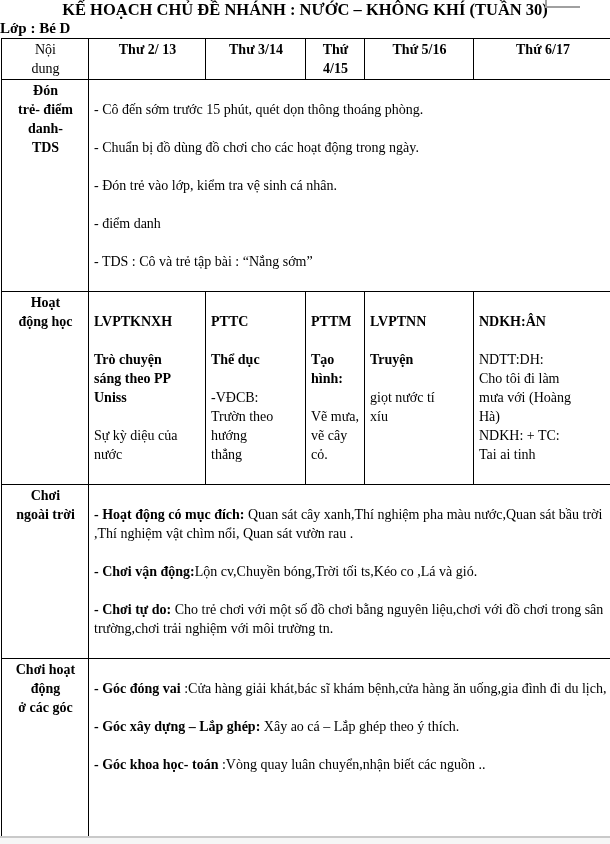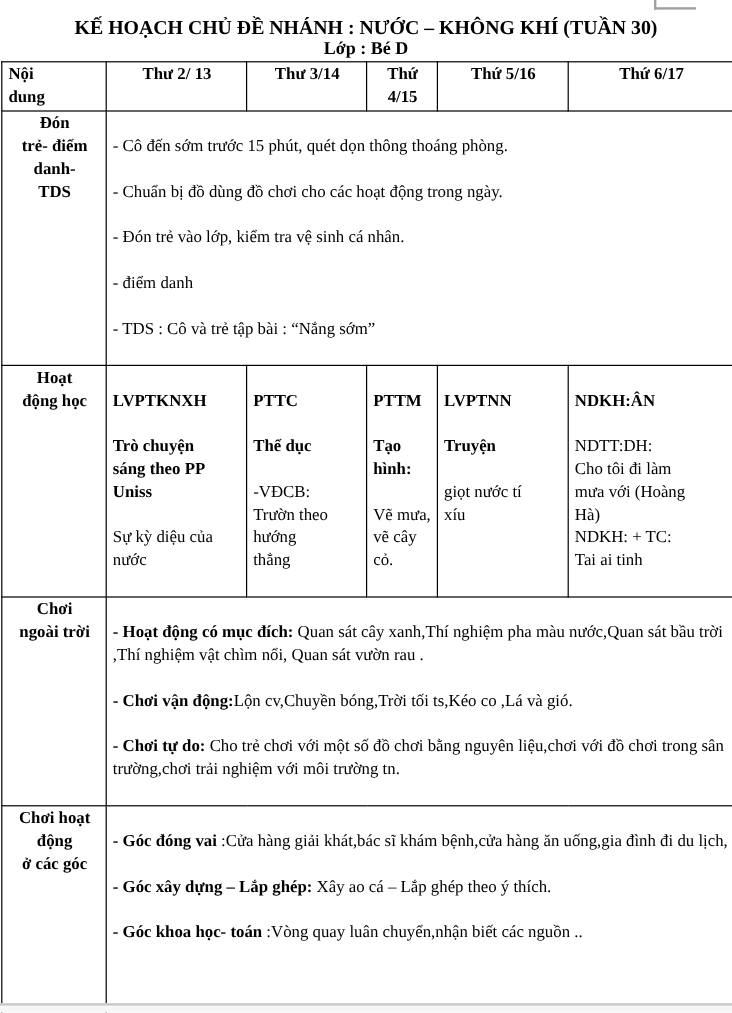--- a/index.html
+++ b/index.html
@@ -6,45 +6,45 @@
     margin: 0; padding: 0;
     width: 610px; height: 844px;
     background: #ffffff;
     font-family: "Liberation Serif", serif;
     color: #000;
     overflow: hidden;
   }
   .page { position: relative; width: 610px; height: 844px; }
   .title {
     font-weight: bold; font-size: 16.5px; line-height: 20px;
-    text-align: center; padding-top: 13px; white-space: pre-line;
+    text-align: center; padding-top: 0; white-space: pre-line;
   }
   .subtitle {
     font-weight: bold; font-size: 15.5px; line-height: 19px;
     text-align: center; white-space: pre-line;
   }
   .clsline {
     font-weight: bold; font-size: 15px; line-height: 17px;
-    text-align: center; white-space: pre-line;
+    white-space: pre-line;
   }
   table.plan {
     border-collapse: collapse; table-layout: fixed;
     width: 607px; margin: 1px 0 0 1px;
   }
   table.plan td {
     border: 1.5px solid #000;
     vertical-align: top;
     font-size: 14px; line-height: 19px;
     padding: 1px 4px 1px 5px;
     white-space: pre-line;
     overflow: hidden;
   }
   td.lbl   { font-weight: bold; text-align: center; font-size: 14.5px; padding: 2px 2px; }
   td.hdr   { font-weight: bold; text-align: center; font-size: 14.5px; border-radius: 18px; }
-  td.col0h { font-weight: bold; text-align: left;  font-size: 14.5px; }
+  td.col0h { font-weight: normal; text-align: center;  font-size: 14.5px; }
   .b { font-weight: bold; }
   .c { text-align: left; }
   .line { white-space: pre-line; }
   tr.r-hdr  td { height: 38px; }
   tr.r-don  td { height: 95px; }
   tr.r-hoc  td { height: 133px; }
   tr.r-dia  td { height: 36px; }
   tr.r-ngo  td { height: 88px; }
   tr.r-goc  td { height: 181px; }
   .corner-frag {

